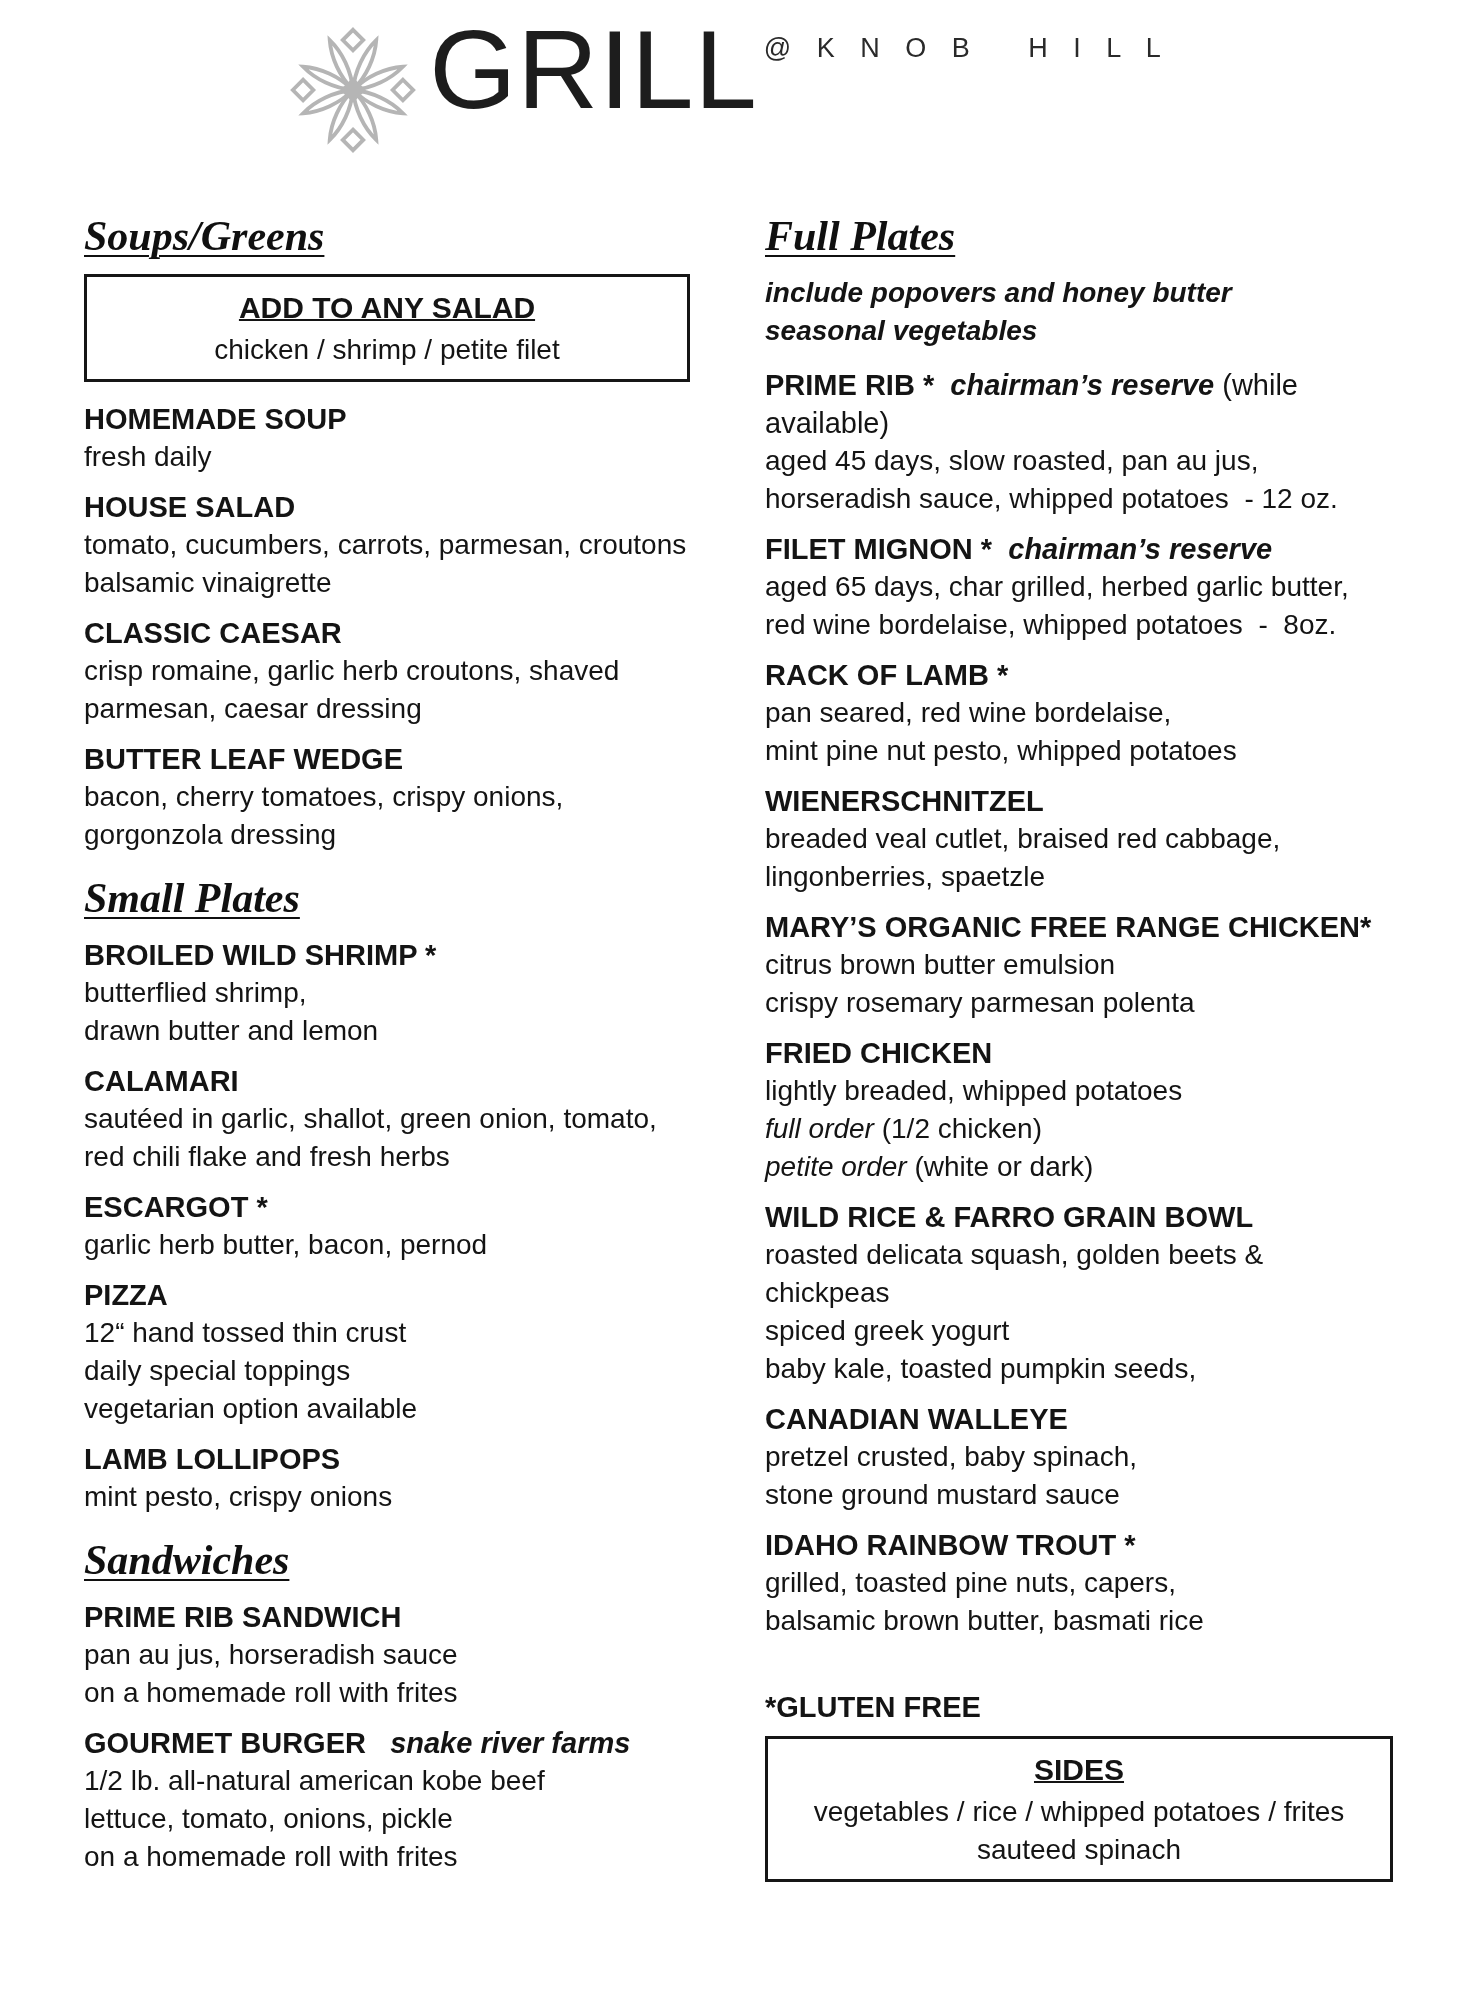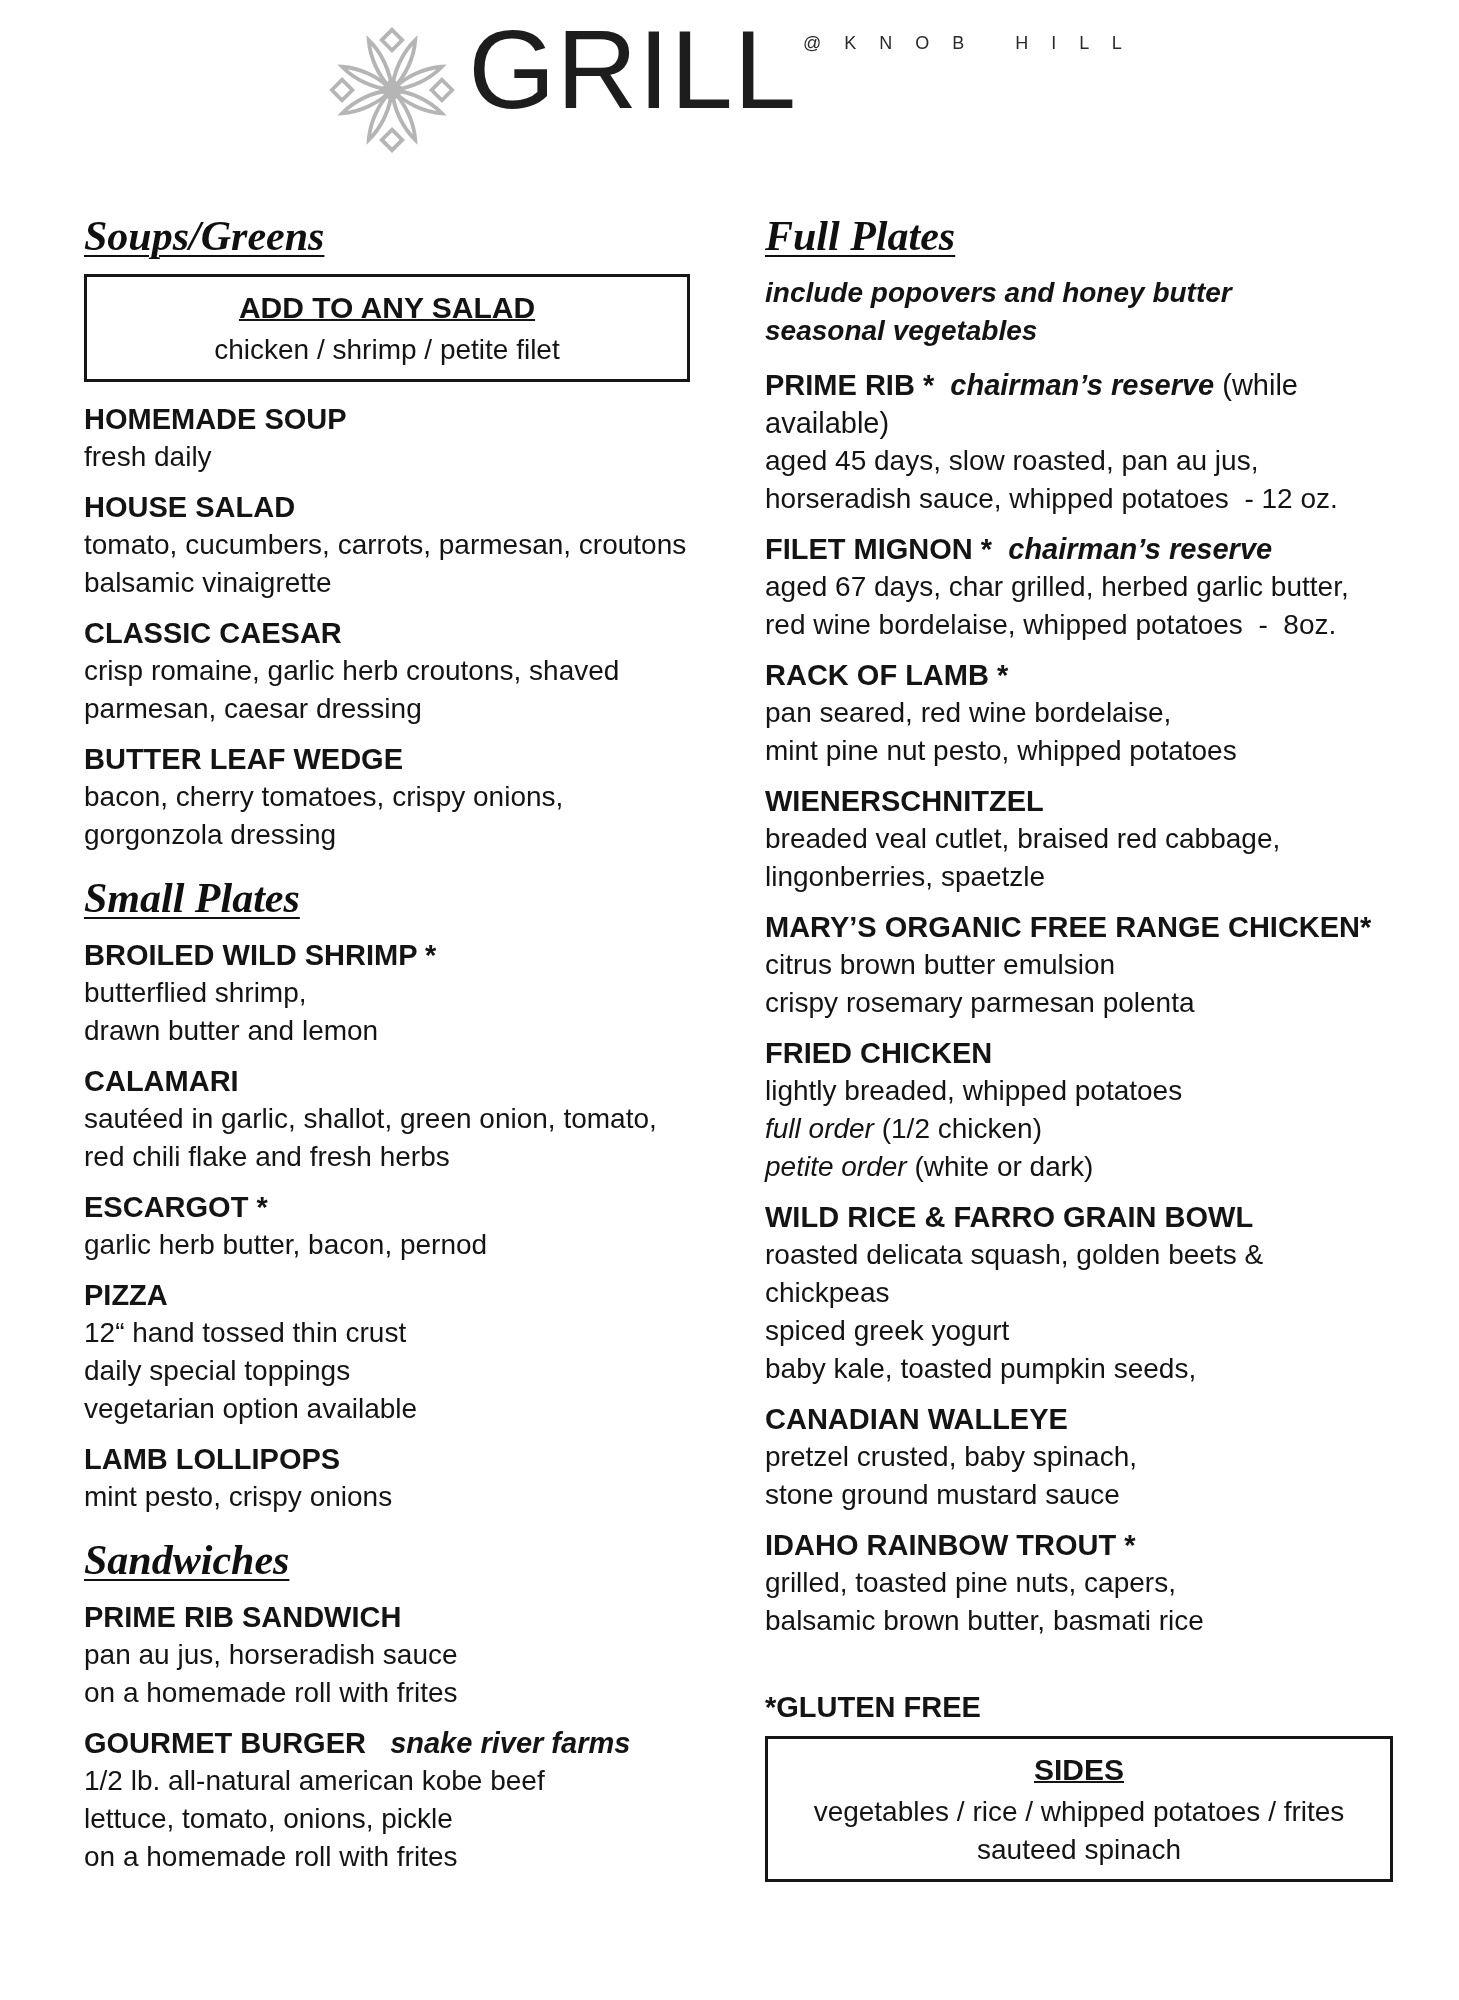--- a/index.html
+++ b/index.html
@@ -8,21 +8,21 @@
     font-family:"Liberation Sans", sans-serif; color:#141414; overflow:hidden;
   }
 
   
   .logo { position:absolute; top:26px; left:0; right:0;
           display:flex; justify-content:center; align-items:flex-start; gap:12px; }
   .logo-flower { width:128px; height:128px; flex:0 0 auto; }
   .logo-text { display:flex; flex-direction:row; }
   .logo-grill { font-size:112px; line-height:88px; letter-spacing:1px;
                 font-weight:400; color:#1d1d1d; }
-  .logo-sub { margin-top:7px; margin-left:6px; font-size:18px; letter-spacing:9px;
+  .logo-sub { margin-top:7px; margin-left:6px; font-size:27px; letter-spacing:9px;
               color:#2a2a2a; white-space:pre; }
 
   
   .col { position:absolute; top:212px; }
   .col-left  { left:84px;  width:606px; }
   .col-right { left:765px; width:628px; }
 
   .script-heading {
     font-family:"Liberation Serif", serif; font-style:italic; font-weight:700;
     font-size:42px; line-height:48px; margin:20px 0 14px; color:#101010;
@@ -148,21 +148,21 @@
         <div class="item-line"><span class="run bold-italic">include popovers and honey butter</span></div>
         <div class="item-line"><span class="run bold-italic">seasonal vegetables</span></div>
       </div>
       <div class="menu-item">
         <div class="item-title"><span class="run bold">PRIME RIB *  </span><span class="run bold-italic">chairman’s reserve</span><span class="run regular"> (while available)</span></div>
         <div class="item-line"><span class="run regular">aged 45 days, slow roasted, pan au jus,</span></div>
         <div class="item-line"><span class="run regular">horseradish sauce, whipped potatoes  - 12 oz.</span></div>
       </div>
       <div class="menu-item">
         <div class="item-title"><span class="run bold">FILET MIGNON *  </span><span class="run bold-italic">chairman’s reserve</span></div>
-        <div class="item-line"><span class="run regular">aged 67 days, char grilled, herbed garlic butter,</span></div>
+        <div class="item-line"><span class="run regular">aged 65 days, char grilled, herbed garlic butter,</span></div>
         <div class="item-line"><span class="run regular">red wine bordelaise, whipped potatoes  -  8oz.</span></div>
       </div>
       <div class="menu-item">
         <div class="item-title"><span class="run bold">RACK OF LAMB *</span></div>
         <div class="item-line"><span class="run regular">pan seared, red wine bordelaise,</span></div>
         <div class="item-line"><span class="run regular">mint pine nut pesto, whipped potatoes</span></div>
       </div>
       <div class="menu-item">
         <div class="item-title"><span class="run bold">WIENERSCHNITZEL</span></div>
         <div class="item-line"><span class="run regular">breaded veal cutlet, braised red cabbage,</span></div>

